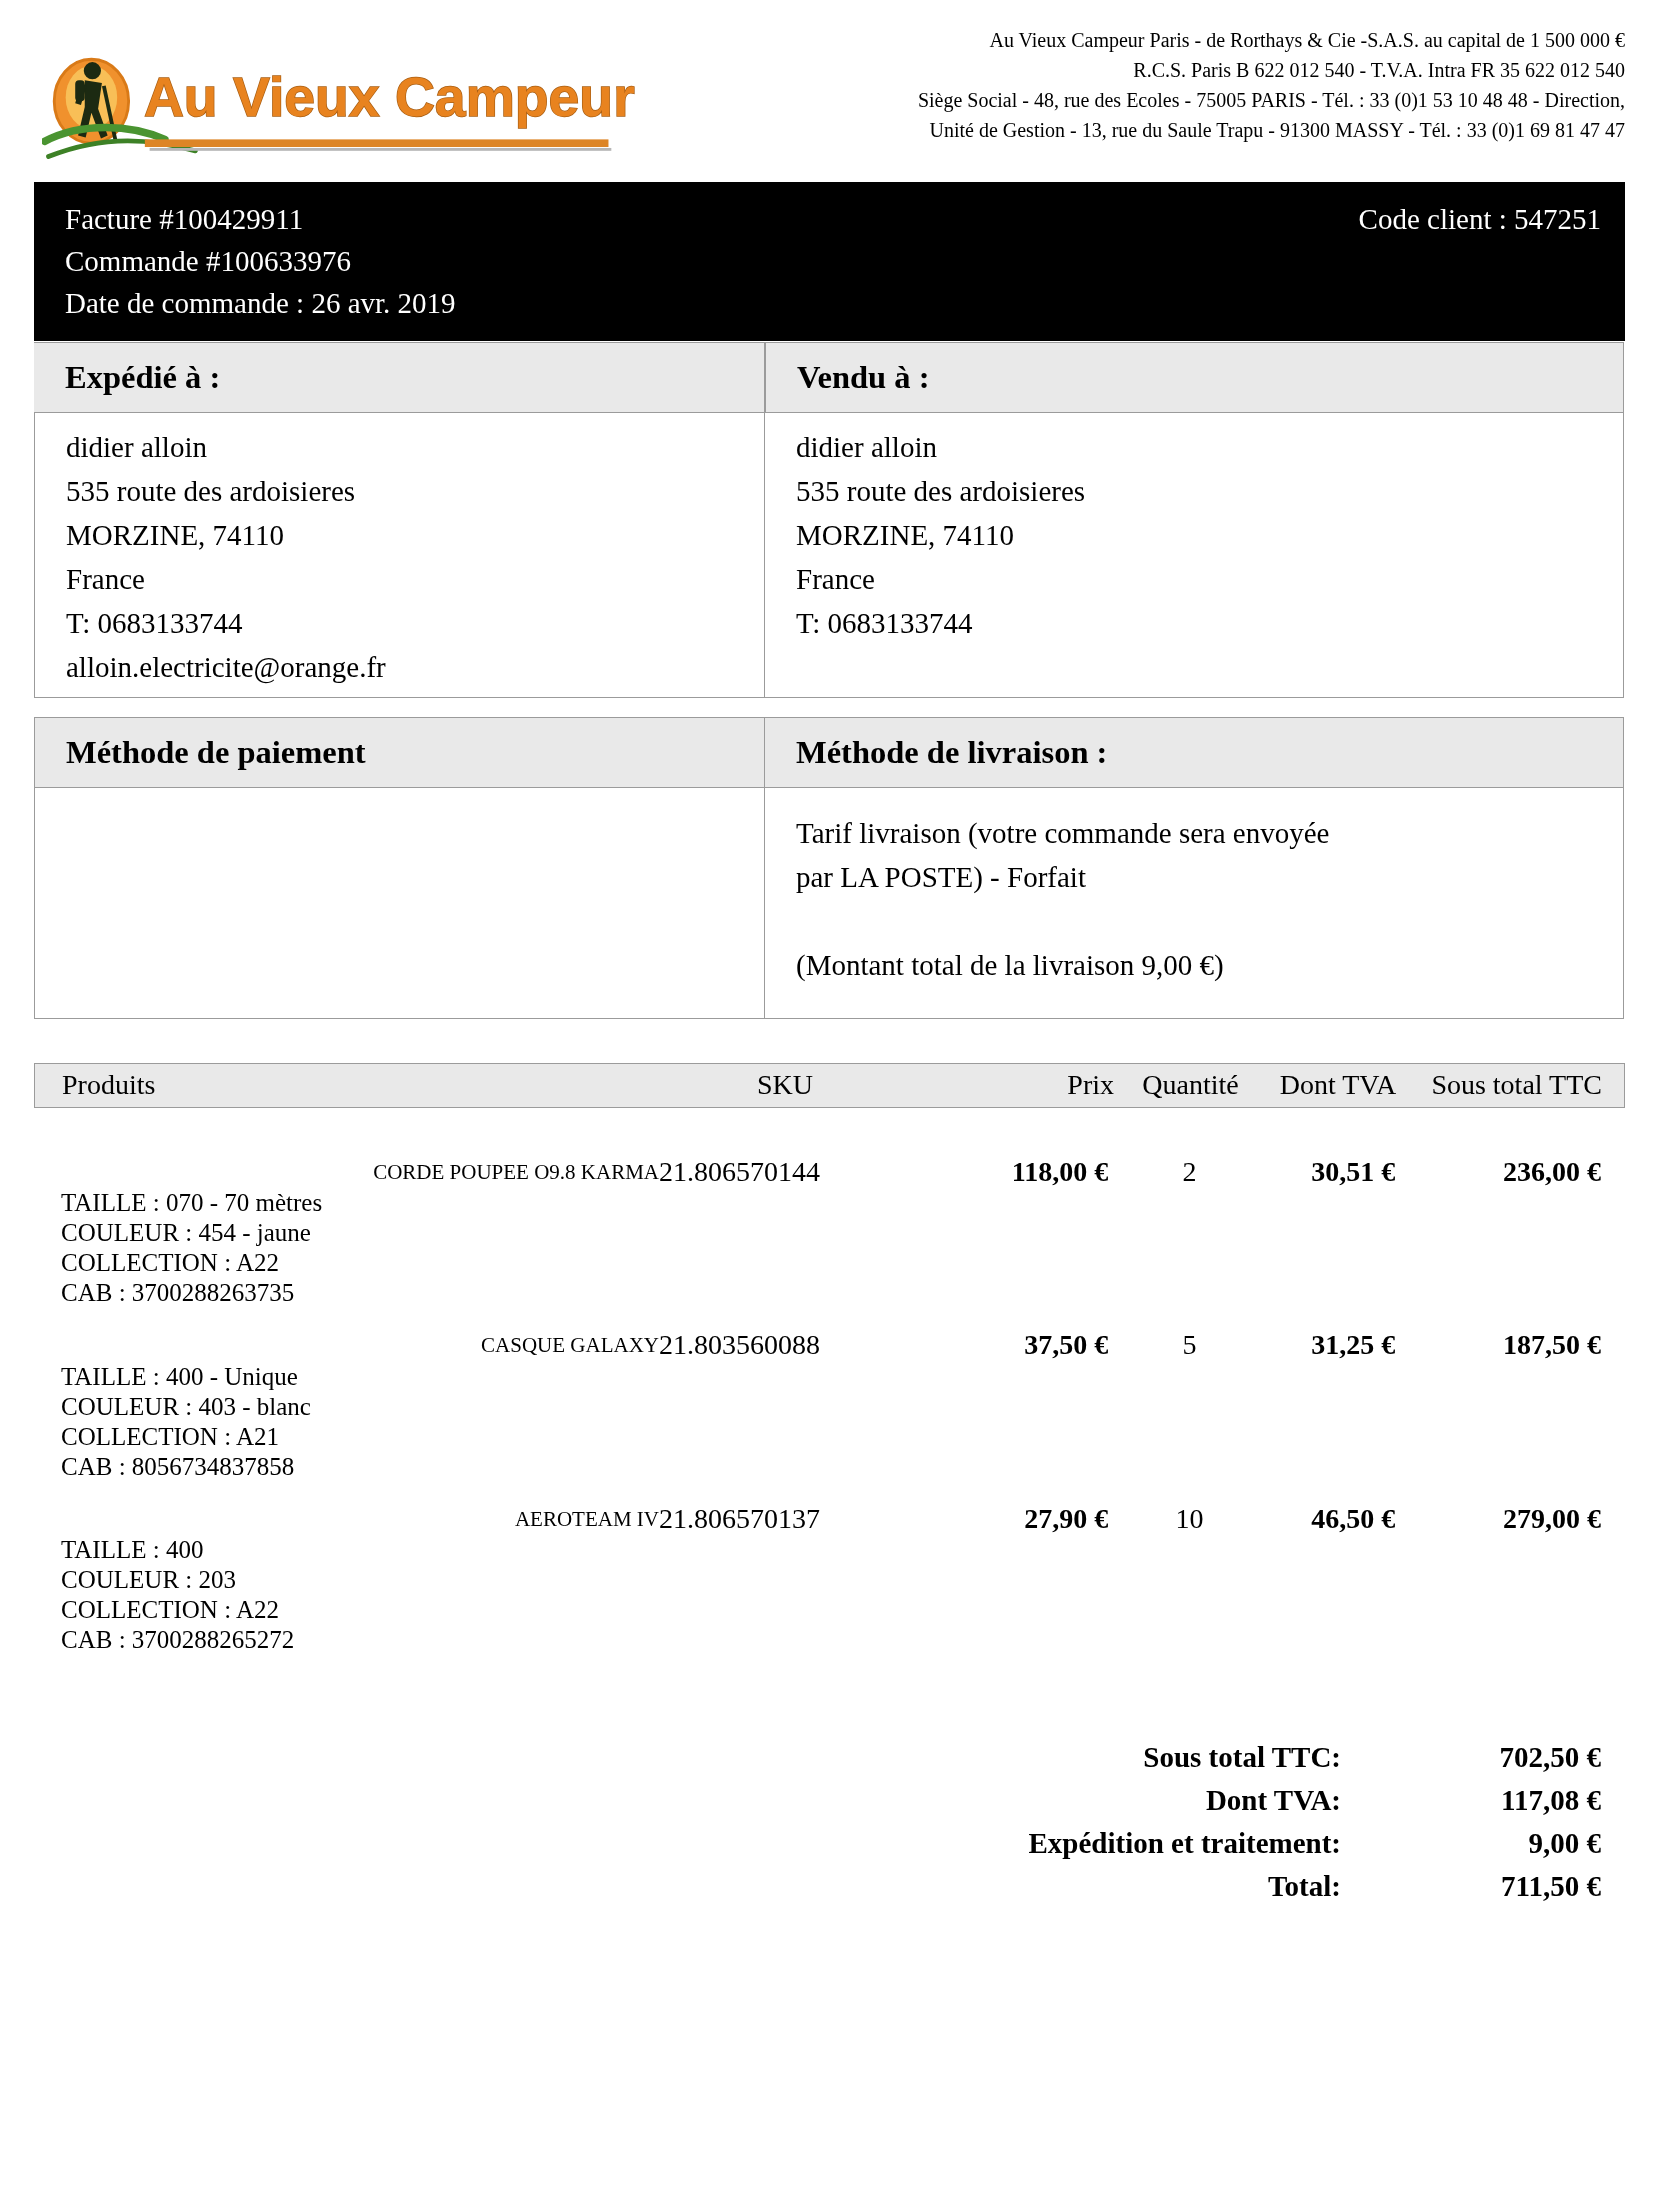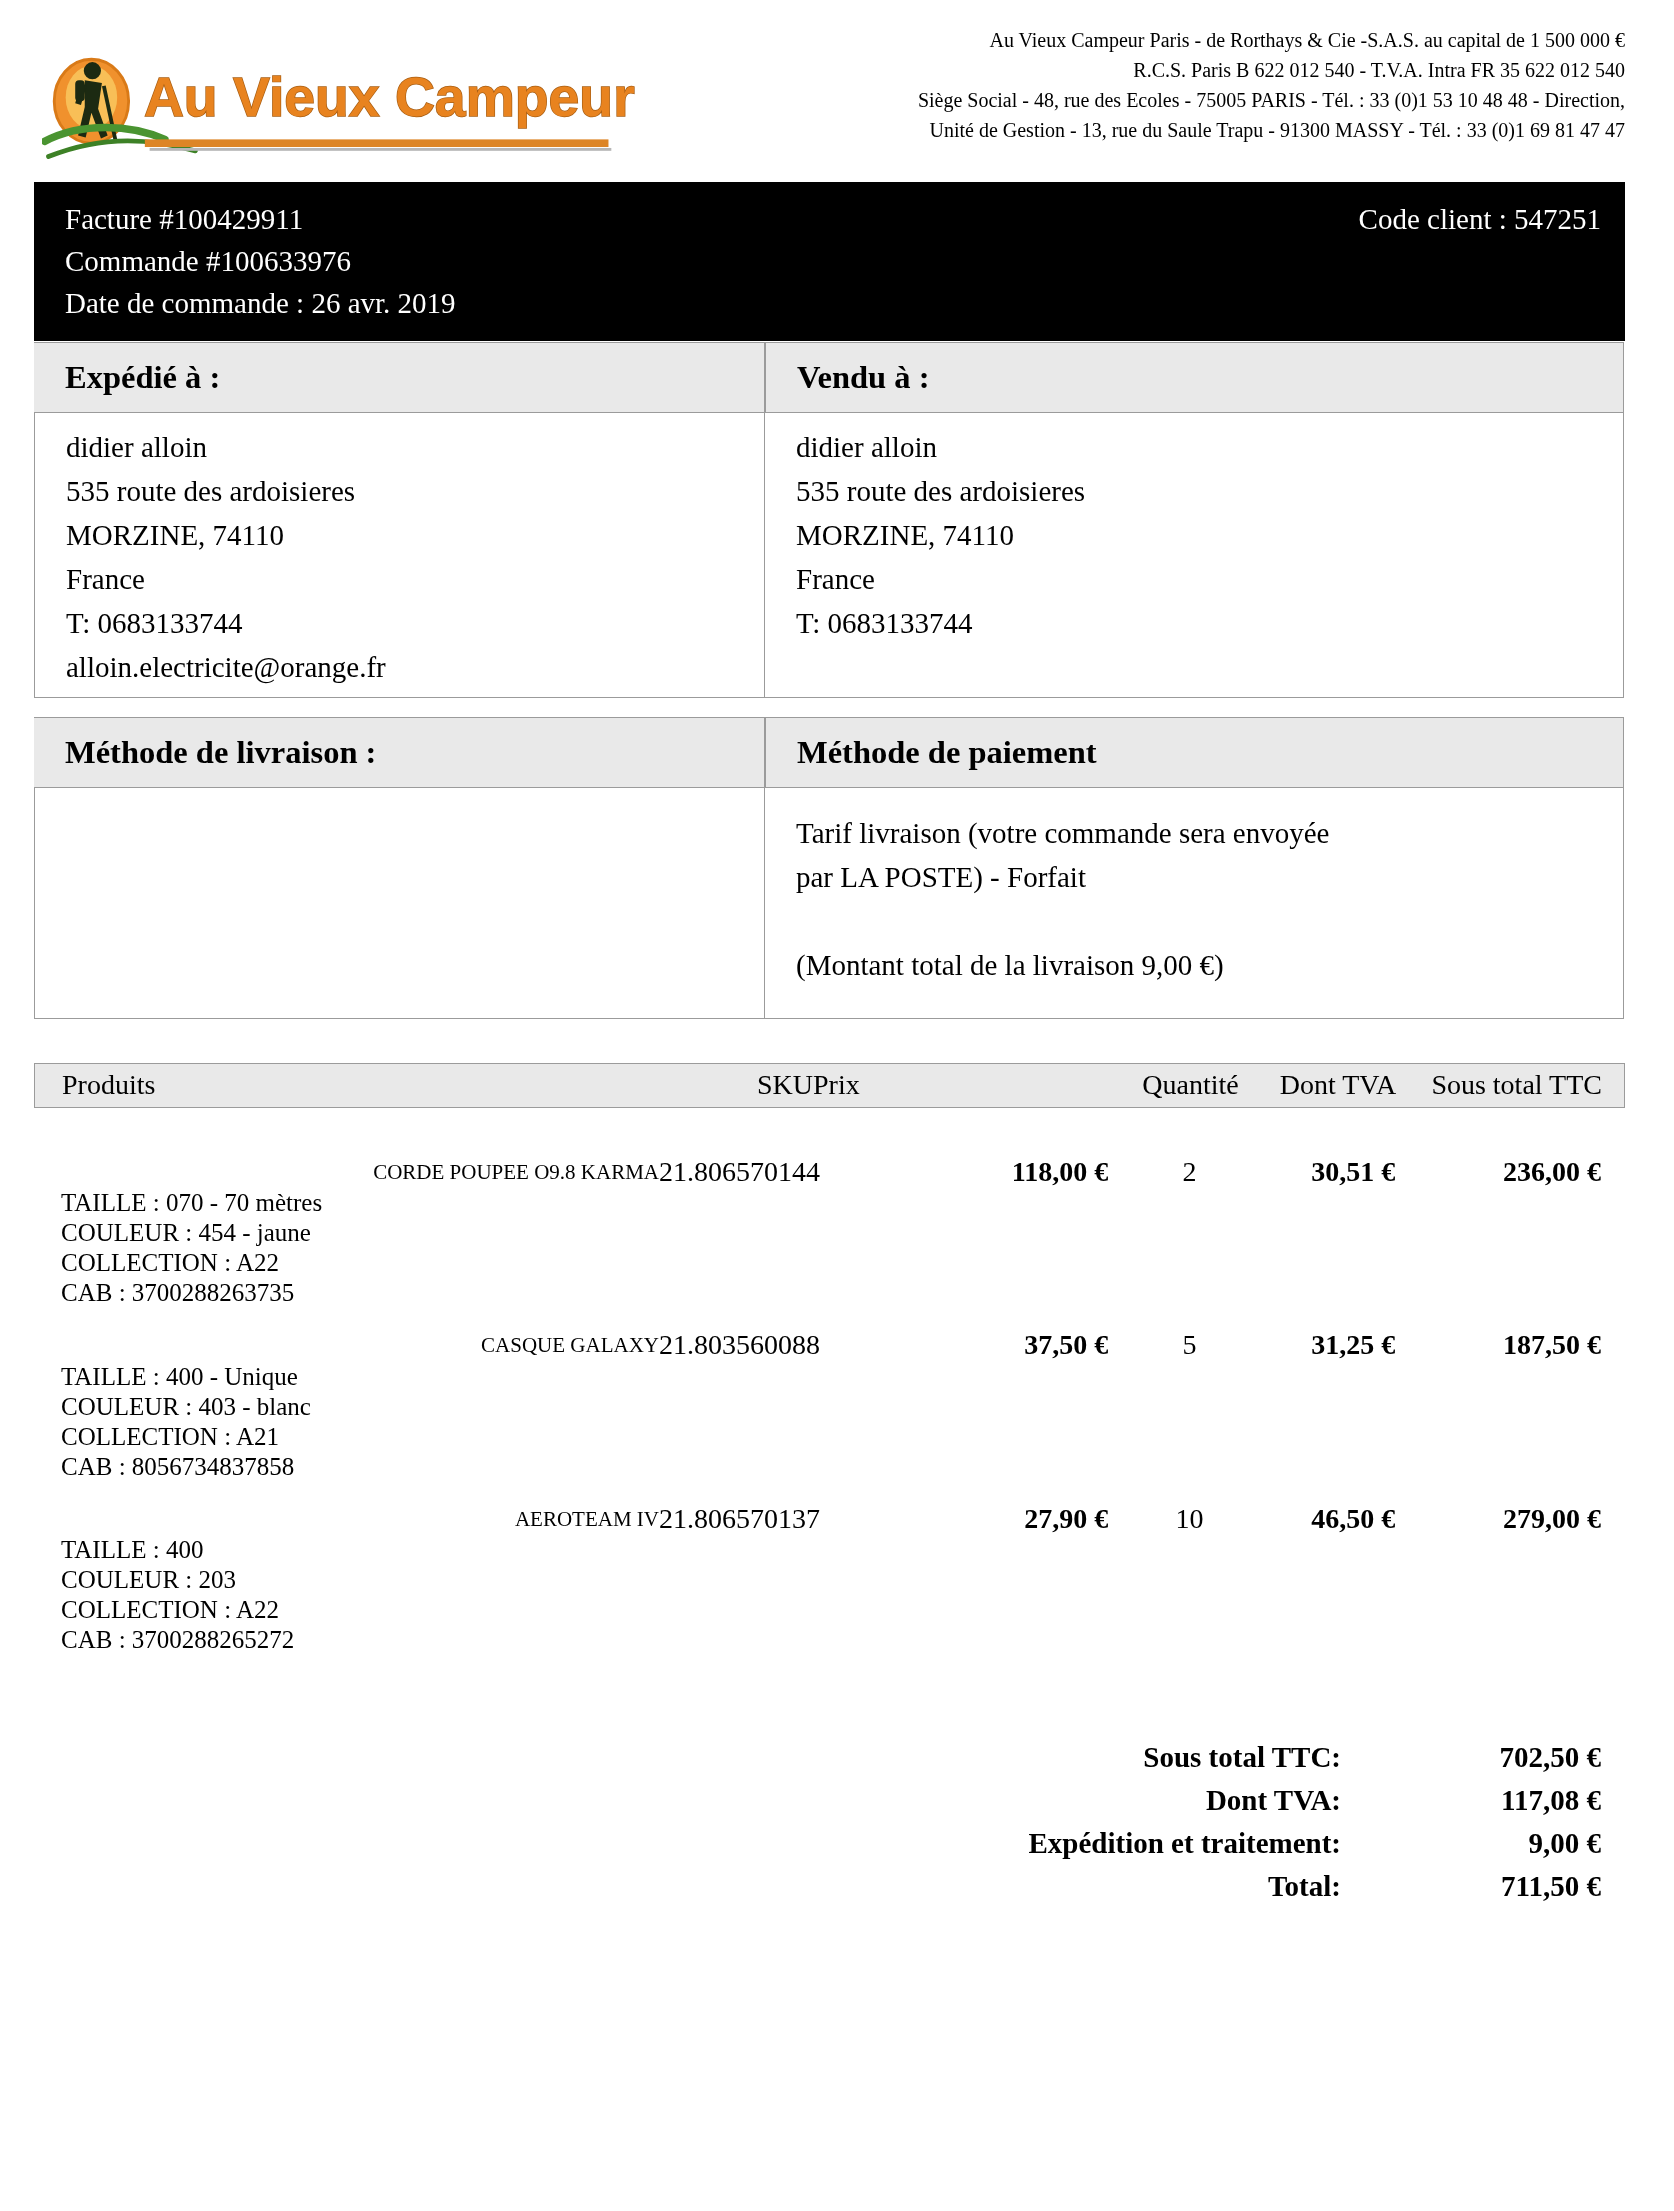--- a/index.html
+++ b/index.html
@@ -45,21 +45,21 @@
   .ship-line { min-height:44px; }
 
   
   .pgrid { display:grid; grid-template-columns:625px 153px 301px 153px 134px 225px; }
   .ptable-h {
     margin-top:44px; background:#e9e9e9; border:1.9px solid #9b9b9b;
     height:45px; align-items:center; font-size:28px;
   }
   .ptable-h .c1 { padding-left:27px; text-align:left; }
   .c2 { text-align:right; }
-  .ptable-h .c3 { text-align:left; }
+  .ptable-h .c3 { text-align:right; }
   .c4 { text-align:center; }
   .c5 { text-align:right; padding-right:4.8px; }
   .c6 { text-align:right; padding-right:24px; }
   .prow { margin-top:21px; align-items:start; font-size:28px; line-height:32.5px; }
   .prow.first { margin-top:48px; }
   .prow .c1 { padding-left:27px; }
   .prow .c3 { text-align:right; padding-right:4.8px; font-weight:bold; }
   .prow .c5 { font-weight:bold; }
   .prow .c6 { font-weight:bold; }
   .pname { font-size:21px; line-height:32.5px;text-align:right; }
@@ -129,22 +129,22 @@
     <div class="cell-b right">
       <div>didier alloin</div>
       <div>535 route des ardoisieres</div>
       <div>MORZINE, 74110</div>
       <div>France</div>
       <div>T: 0683133744</div>
     </div>
   </div>
 
   <div class="two-col methods-section">
+    <div class="cell-h left">Méthode de paiement</div>
     <div class="cell-h right">Méthode de livraison :</div>
-    <div class="cell-h left">Méthode de paiement</div>
     <div class="cell-b left"></div>
     <div class="cell-b right">
       <div class="ship-line">Tarif livraison (votre commande sera envoyée</div>
       <div class="ship-line">par LA POSTE) - Forfait</div>
       <div class="ship-line"></div>
       <div class="ship-line">(Montant total de la livraison 9,00 €)</div>
     </div>
   </div>
 
   <div class="pgrid ptable-h">

